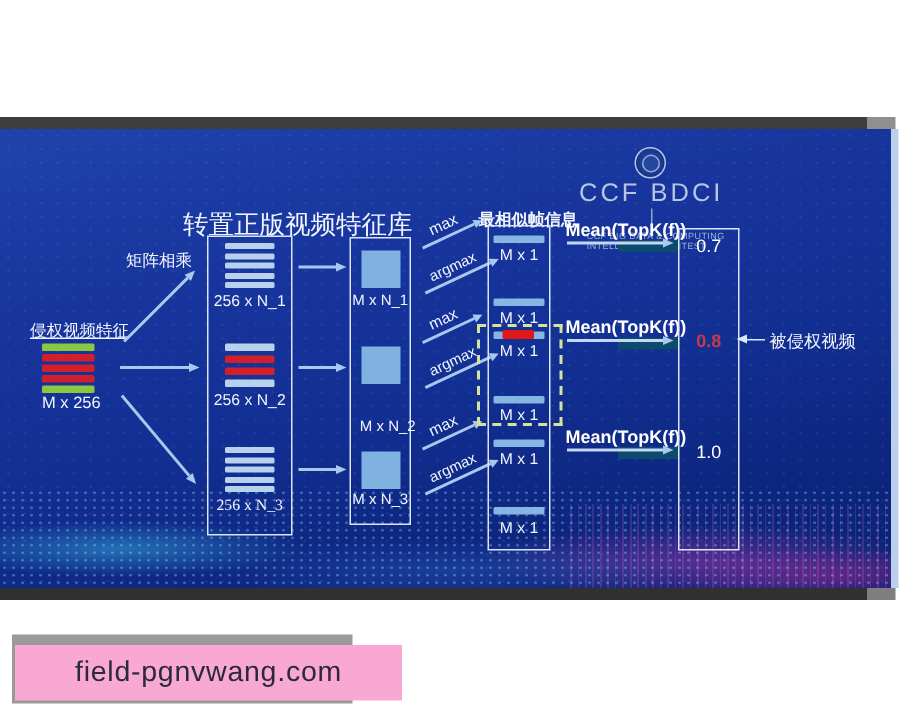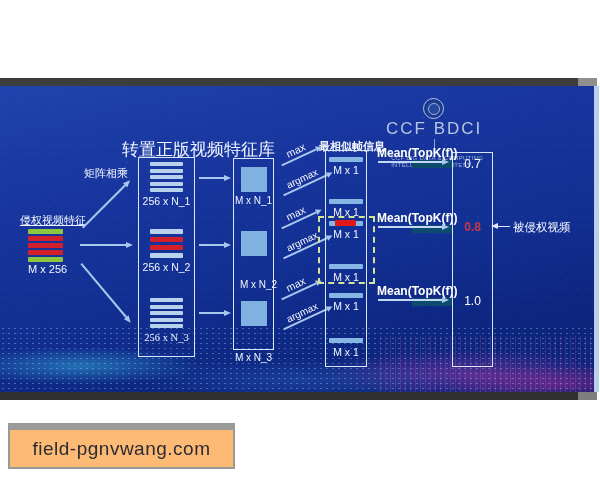--- a/index.html
+++ b/index.html
@@ -68,21 +68,21 @@
   .diag .dline::after { content:""; position:absolute; right:-6px; top:-4px;
     border-left:6px solid #a9c8ee; border-top:3.5px solid transparent; border-bottom:3.5px solid transparent; }
 
   .meanlbl { position:absolute; color:#ffffff; font-size:12px; font-weight:bold; white-space:nowrap; }
   .meanlbl .u { border-bottom:8px solid #0c4a6e; }
   .val { position:absolute; width:41px; text-align:center; font-size:12px; color:#ffffff; }
   .val.red { color:#c43b47; font-weight:bold; }
 
   
   .wm-outer { position:absolute; left:8px; top:423px; width:227px; height:46px; background:#9a9a9a; }
-  .wm-inner { position:absolute; left:10px; top:430px; width:223px; height:37px; background:#fdba74;
+  .wm-inner { position:absolute; left:10px; top:430px; width:258px; height:37px; background:#f9a8d4;
     display:flex; align-items:center; justify-content:center; }
   .wm-text { color:#2b2b33; font-size:19px; letter-spacing:.5px; }
 </style>
 </head>
 <body>
 
 <div class="stage">
 
   <div class="bar" style="left:0; top:78px; width:578px; height:8px; background:#3d3d3d;"></div>
   <div class="bar" style="left:578px; top:78px; width:19px; height:8px; background:#8f8f8f;"></div>
@@ -150,21 +150,21 @@
   <div class="arr" style="left:199px; top:177px; width:25px;"></div>
   <div class="arr" style="left:199px; top:244px; width:25px;"></div>
   <div class="arr" style="left:199px; top:312px; width:25px;"></div>
 
   <div class="obox" style="left:233px; top:158px; width:41px; height:192px;"></div>
   <div class="sq" style="left:241px; top:167px; width:26px; height:25px;"></div>
   <div class="lbl" style="left:233px; top:195px; width:41px; text-align:center; font-size:10px;">M x N_1</div>
   <div class="sq" style="left:241px; top:231px; width:26px; height:25px;"></div>
   <div class="lbl" style="left:233px; top:259px; width:51px; text-align:center; font-size:10px;margin-top:20px;">M x N_2</div>
   <div class="sq" style="left:241px; top:301px; width:26px; height:25px;"></div>
-  <div class="lbl" style="left:233px; top:328px; width:41px; text-align:center; font-size:10px;margin-top:24px;">M x N_3</div>
+  <div class="lbl" style="left:233px; top:328px; width:41px; text-align:center; font-size:10px;">M x N_3</div>
 
   <div class="diag" style="left:279px; top:152px; width:38px; transform:rotate(-25deg);">
     <span class="dlabel" style="font-size:10.5px;">max</span>
     <div class="dline"></div>
   </div>
   <div class="diag" style="left:281px; top:183px; width:48px; transform:rotate(-25deg);">
     <span class="dlabel" style="font-size:10px;">argmax</span>
     <div class="dline"></div>
   </div>
   <div class="diag" style="left:279px; top:215px; width:38px; transform:rotate(-25deg);">

